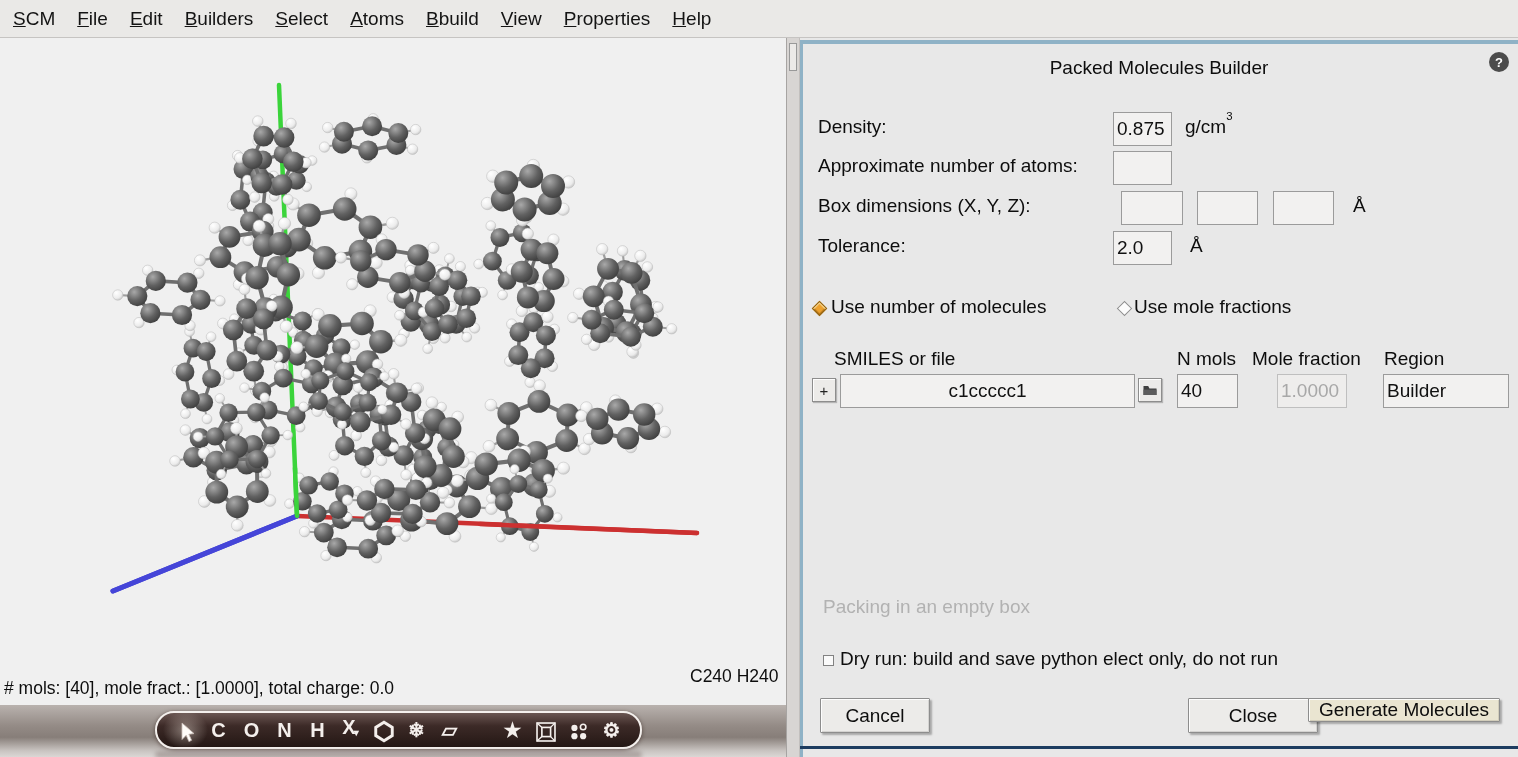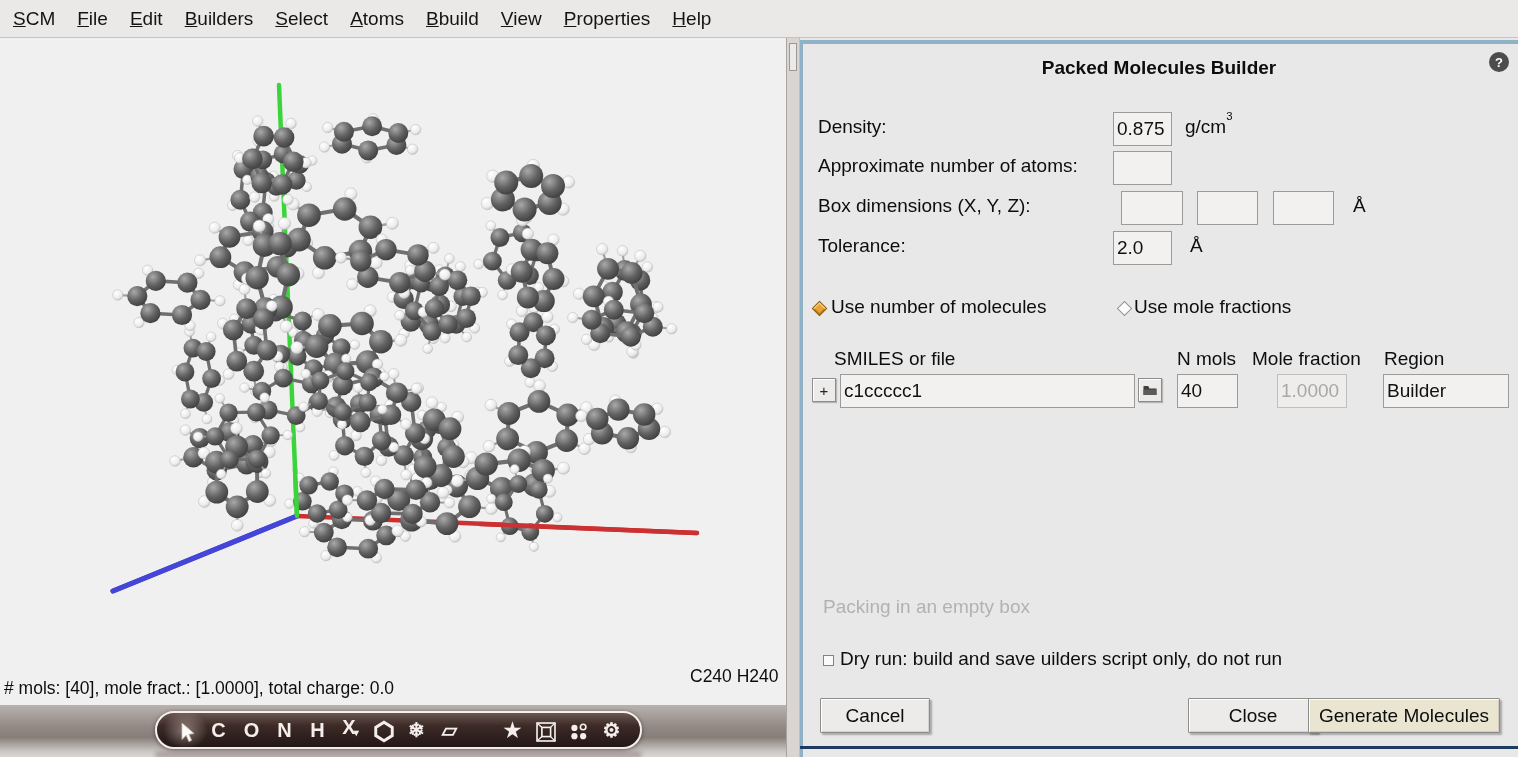--- a/index.html
+++ b/index.html
@@ -37,21 +37,21 @@
 
   
   .sash{position:absolute;left:786px;top:38px;width:14px;height:719px;background:#d8d5d3;
     border-left:1px solid #a7a4a2;border-right:1px solid #c2bfbd;box-sizing:border-box}
   .sash-thumb{position:absolute;left:2px;top:5px;width:8px;height:28px;background:#eceae8;
     border:1px solid #999;box-sizing:border-box}
 
   
   .dialog{position:absolute;left:800px;top:40px;width:718px;height:717px;background:#e8e8e8;
     box-shadow:inset 0 4px 0 #8fb2c6,inset 3px 0 0 #8fb2c6}
-  .dlg-title{position:absolute;left:0;top:17px;width:100%;text-align:center;font-weight:700;
+  .dlg-title{position:absolute;left:0;top:17px;width:100%;text-align:center;font-weight:400;
     font-size:19px;color:#0d0d0d}
   .help{position:absolute;left:689px;top:12px;width:20px;height:20px;border-radius:50%;background:#4c4c4c;
     color:#fff;font-size:13px;font-weight:700;display:flex;align-items:center;justify-content:center;cursor:default}
   .lbl{position:absolute;font-size:19px;color:#0d0d0d;white-space:nowrap}
   .lbl sup{font-size:.6em;position:relative;top:-.5em}
   .dim{color:#b2b2b2}
   .field{position:absolute;background:#f2f1f0;border:1px solid #9b9b9b;font-family:"Liberation Sans",sans-serif;
     font-size:19px;padding:16px 3px;height:29px;box-sizing:border-box;color:#111;outline:none}
   .field:disabled{color:#a8a8a8;border-color:#bfbfbf;background:#eeedec}
   .radio{position:absolute;width:11px;height:11px;transform:rotate(45deg);border:1px solid #8f8f8f;
@@ -1186,35 +1186,35 @@
     <div class="lbl" style="left:31px;top:256px">Use number of molecules</div>
     <div class="radio" style="left:319px;top:263px"></div>
     <div class="lbl" style="left:334px;top:256px">Use mole fractions</div>
 
     <div class="lbl" style="left:34px;top:308px">SMILES or file</div>
     <div class="lbl" style="left:377px;top:308px">N mols</div>
     <div class="lbl" style="left:452px;top:308px">Mole fraction</div>
     <div class="lbl" style="left:584px;top:308px">Region</div>
 
     <div class="mini" style="left:12px;top:338px">+</div>
-    <input class="field" style="left: 40px; top: 334px; width: 295px;" value="c1ccccc1">
+    <input class="field" style="left: 40px; top: 334px; width: 295px; text-align: center;" value="c1ccccc1">
     <div class="mini" style="left:338px;top:338px">
       <svg width="14" height="11" viewBox="0 0 14 11">
           <path d="M0.5 2.5 L0.5 10 L13.5 10 L13.5 3.5 L6.5 3.5 L5.2 1 L0.5 1 Z" fill="#3f3f3f"></path>
           <rect x="0.5" y="4.6" width="13" height="5.4" fill="#5c5c5c"></rect>
         </svg>
     </div>
     <input class="field" style="left: 377px; top: 334px; width: 61px;" value="40">
     <input class="field" style="left: 477px; top: 334px; width: 70px;" disabled="" value="1.0000">
     <input class="field" style="left: 583px; top: 334px; width: 126px;" value="Builder">
 
     <div class="lbl dim" style="left:23px;top:556px">Packing in an empty box</div>
 
     <div class="checkbox" style="left:23px;top:615px"></div>
-    <div class="lbl" style="left:40px;top:608px">Dry run: build and save uilders script only, do not run</div>
+    <div class="lbl" style="left:40px;top:608px">Dry run: build and save python elect only, do not run</div>
 
     <div class="btn" style="left:20px;top:658px;width:110px;height:35px">Cancel</div>
     <div class="btn" style="left:388px;top:658px;width:130px;height:35px">Close</div>
-    <div class="btn primary" style="left:508px;top:658px;width:192px;height:35px">Generate Molecules</div>
+    <div class="btn primary" style="left:508px;top:658px;width:192px;height:24px">Generate Molecules</div>
 
     <div class="dlg-bottom"></div>
   </div>
 </div>
 
 </body></html>

